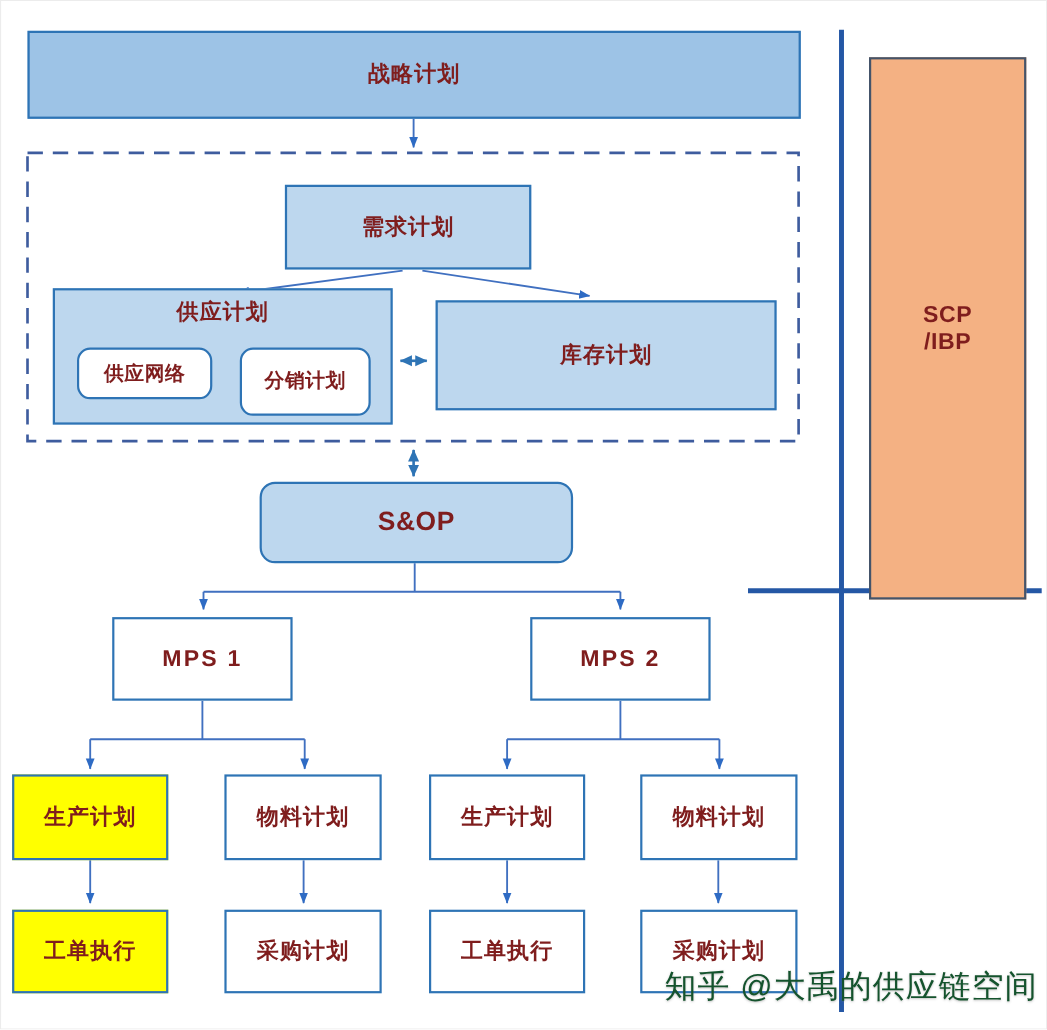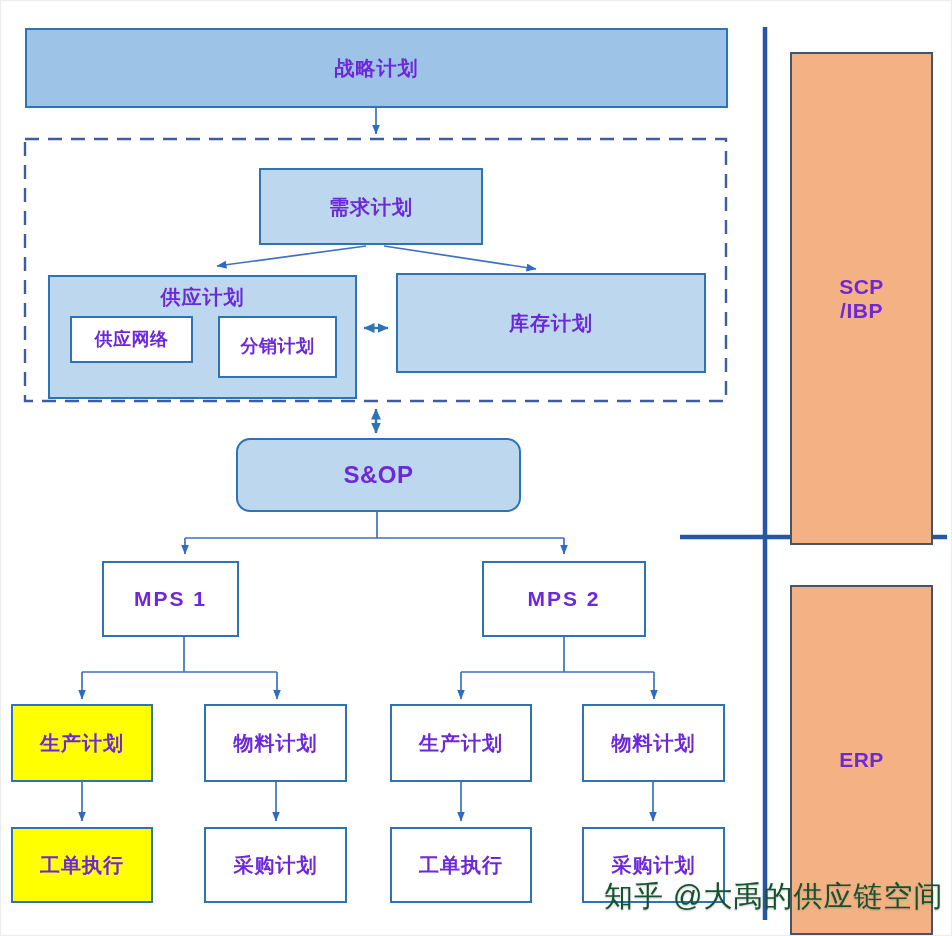--- a/index.html
+++ b/index.html
@@ -6,28 +6,28 @@
   #page{
     position:relative;width:952px;height:936px;background:#ffffff;overflow:hidden;
     font-family:"Liberation Sans","DejaVu Sans",sans-serif;
     box-shadow:inset 0 0 0 1px #ececec;
   }
   #connectors{position:absolute;left:0;top:0;z-index:1;}
   .node{
     position:absolute;z-index:2;box-sizing:border-box;
     display:flex;align-items:center;justify-content:center;
     border:2.5px solid var(--node-border,#2E74B5);
-    background:#ffffff;color:#6d28d9;font-weight:bold;
+    background:#ffffff;color:#7f1d1d;font-weight:bold;
     font-size:20px;letter-spacing:1px;line-height:1.1;
   }
   .fill-header{background:var(--header-fill,#9DC3E6);}
   .fill-blue{background:var(--node-fill,#BDD7EE);}
   .fill-yellow{background:var(--highlight-fill,#FFFF00);}
   .label-top{align-items:flex-start;padding-top:9px;}
-  .small{font-size:18px;letter-spacing:0.5px;}
+  .small{font-size:18px;letter-spacing:0.5px;border-radius:12px;}
   .sop{font-size:24px;letter-spacing:0.5px;}
   .mps{font-size:21px;letter-spacing:2px;}
   .side-box{
     background:var(--side-fill,#F4B183);
     border:2.5px solid var(--side-border,#44546A);
     flex-direction:column;font-size:21px;letter-spacing:0.5px;margin-top:28px;
   }
   .watermark{
     position:absolute;left:604px;top:877px;z-index:5;white-space:nowrap;
     font-size:29px;font-weight:normal;color:#14532d;letter-spacing:1px;
@@ -88,44 +88,41 @@
     <g stroke="#2E74B5" stroke-width="2.4" fill="none">
       <path d="M364,328 H388" marker-start="url(#ahbrev)" marker-end="url(#ahb)"></path>
       <path d="M376,409 V433" marker-start="url(#ahbrev)" marker-end="url(#ahb)"></path>
     </g>
   </svg>
 
   <div class="node fill-header" style="left:25px;top:28px;width:703px;height:80px;">战略计划</div>
 
   <div class="node fill-blue" style="left:259px;top:168px;width:224px;height:77px;">需求计划</div>
 
-  <div class="node fill-blue label-top" style="left:48px;top:275px;width:309px;height:124px;">供应计划</div>
+  <div class="node fill-blue label-top" style="left:48px;top:262px;width:309px;height:124px;">供应计划</div>
   <div class="node small" style="left:70px;top:316px;width:123px;height:47px;">供应网络</div>
   <div class="node small" style="left:218px;top:316px;width:119px;height:62px;">分销计划</div>
 
   <div class="node fill-blue" style="left:396px;top:273px;width:310px;height:100px;">库存计划</div>
 
   <div class="node fill-blue sop" style="left:236px;top:438px;width:285px;height:74px;border-radius:14px;">S&amp;OP</div>
 
-  <div class="node mps" style="left:102px;top:561px;width:137px;height:76px;">MPS 1</div>
+  <div class="node mps" style="left:102px;top:561px;width:164px;height:76px;">MPS 1</div>
   <div class="node mps" style="left:482px;top:561px;width:164px;height:76px;">MPS 2</div>
 
   <div class="node fill-yellow" style="left:11px;top:704px;width:142px;height:78px;">生产计划</div>
   <div class="node" style="left:204px;top:704px;width:143px;height:78px;">物料计划</div>
   <div class="node fill-yellow" style="left:11px;top:827px;width:142px;height:76px;">工单执行</div>
   <div class="node" style="left:204px;top:827px;width:143px;height:76px;">采购计划</div>
 
   <div class="node" style="left:390px;top:704px;width:142px;height:78px;">生产计划</div>
   <div class="node" style="left:582px;top:704px;width:143px;height:78px;">物料计划</div>
   <div class="node" style="left:390px;top:827px;width:142px;height:76px;">工单执行</div>
   <div class="node" style="left:582px;top:827px;width:143px;height:76px;">采购计划</div>
 
   <div class="node side-box" style="left:790px;top:24px;width:143px;height:493px;">
     <span>SCP</span>
     <span>/IBP</span>
   </div>
-  <div class="node side-box" style="left:790px;top:557px;width:143px;height:350px;">
-    <span>ERP</span>
-  </div>
 
   <div class="watermark">知乎 @大禹的供应链空间</div>
 
 </div>
 
 </body></html>

